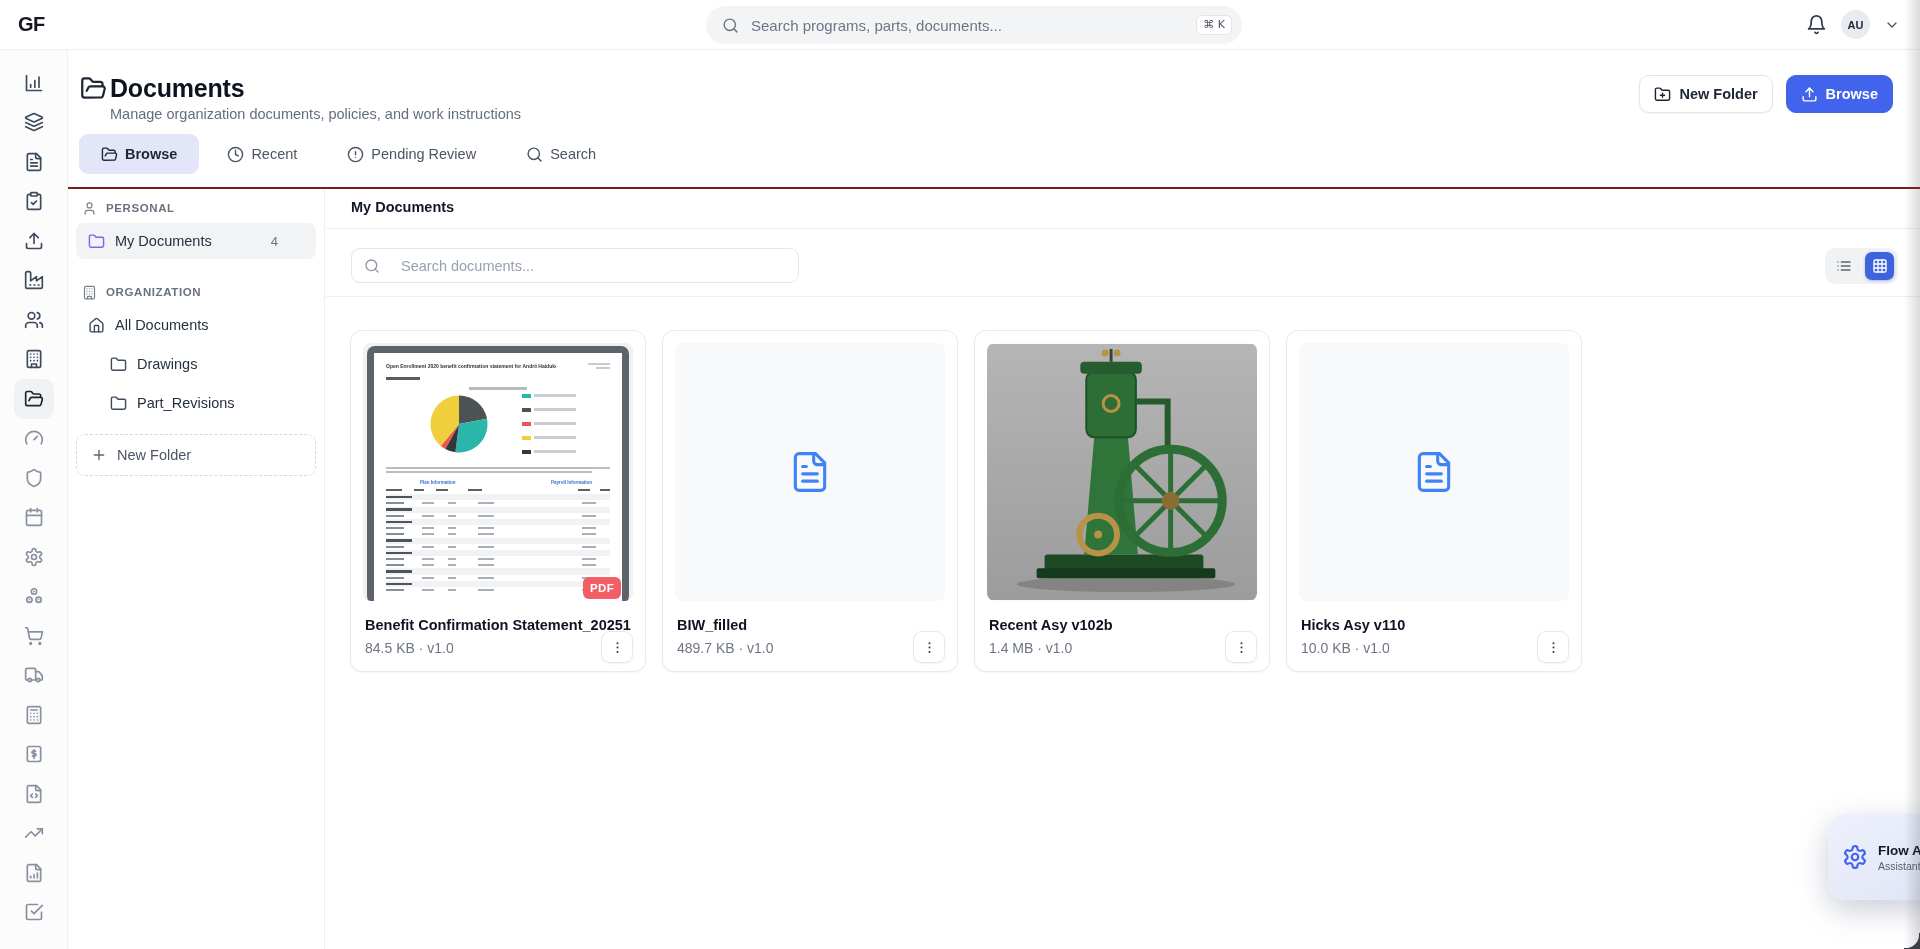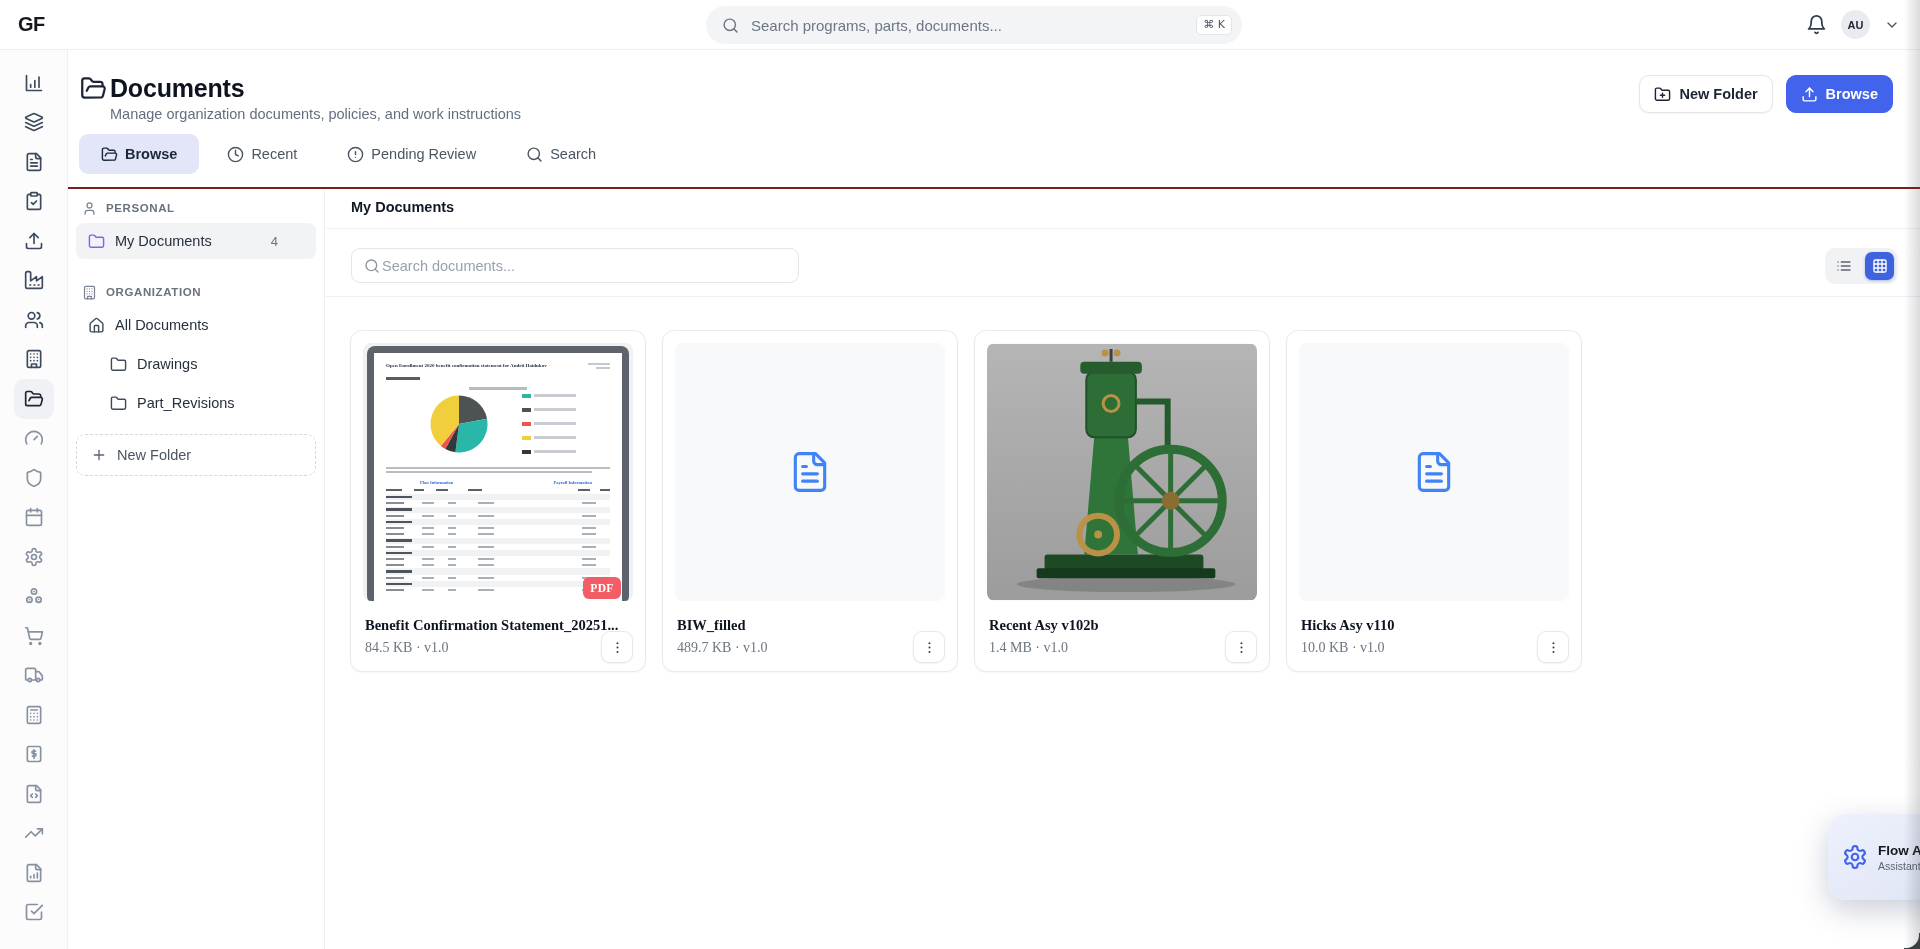--- a/index.html
+++ b/index.html
@@ -64,37 +64,37 @@
   .side-item.indent{padding-left:34px;}
   .side-item .count{margin-left:auto;margin-right:26px;font-size:13px;font-weight:400;color:#69727f;}
   .new-folder{display:flex;align-items:center;gap:10px;height:40px;margin-top:13px;padding:0 14px;
         border:1.5px dashed #d3d8df;border-radius:9px;font-size:14.5px;font-weight:500;color:#4b5563;cursor:pointer;}
   .new-folder .ic{width:16px;height:16px;color:#5a6472;}
   
   .main{position:absolute;left:326px;top:187px;right:0;bottom:0;background:#fff;}
   .section-title{position:absolute;left:25px;top:12px;font-size:14.5px;font-weight:700;color:#111827;}
   .divider1{position:absolute;left:0;right:0;top:41px;height:1px;background:#edeff2;}
   .toolbar-search{position:absolute;left:25px;top:61px;width:448px;height:35px;background:#fff;
-        border:1px solid #e3e6ea;border-radius:9px;display:flex;align-items:center;gap:0;
+        border:1px solid #e3e6ea;border-radius:9px;display:flex;align-items:center;gap:19px;
         padding:0 12px;box-sizing:border-box;}
   .toolbar-search .ic{width:16px;height:16px;color:#8a93a1;}
   .toolbar-search input{flex:1;border:0;outline:0;background:transparent;
         font:14.5px "Liberation Sans",sans-serif;color:#111827;min-width:0;}
   .toolbar-search input::placeholder{color:#98a1ae;}
   .view-toggle{position:absolute;right:22px;top:61px;width:73px;height:36px;background:#f1f2f4;
         border-radius:10px;display:flex;align-items:center;justify-content:space-between;
         padding:4px;box-sizing:border-box;}
   .vt-btn{width:29px;height:28px;border-radius:7px;display:flex;align-items:center;justify-content:center;
         color:#5a6472;cursor:pointer;}
   .vt-btn.active{background:var(--toggle,#3e63dd);color:#fff;box-shadow:0 1px 3px rgba(62,99,221,.4);}
   .vt-btn .ic{width:16px;height:16px;}
   .divider2{position:absolute;left:0;right:0;top:109px;height:1px;background:#edeff2;}
   .cards{position:absolute;left:24px;top:143px;display:flex;gap:16px;}
   .card{width:296px;height:342px;background:#fff;border:1px solid #e8eaee;border-radius:12px;
-        position:relative;box-sizing:border-box;box-shadow:0 1px 2px rgba(16,24,40,.04);font-family:Liberation Serif, serif;}
+        position:relative;box-sizing:border-box;box-shadow:0 1px 2px rgba(16,24,40,.04);}
   .thumb{position:absolute;left:12px;top:12px;right:12px;height:258px;border-radius:8px;overflow:hidden;}
   .thumb.gray{background:#f0f1f3;}
   .thumb.light{background:#f8f9fb;display:flex;align-items:center;justify-content:center;}
   .thumb.light .ic{width:44px;height:44px;color:var(--fileblue,#3f83f7);stroke-width:1.7;}
   .thumb.photo svg{width:100%;height:100%;}
   .card-title{position:absolute;left:14px;top:286px;right:14px;font-size:14.5px;font-weight:600;
         color:#0f1422;white-space:nowrap;overflow:hidden;}
   .card-meta{position:absolute;left:14px;top:309px;font-size:14px;color:#6e7683;}
   .kebab{position:absolute;right:12px;top:300px;width:30px;height:30px;background:#fff;
         border:1px solid #e5e8ec;border-radius:9px;display:flex;align-items:center;justify-content:center;

